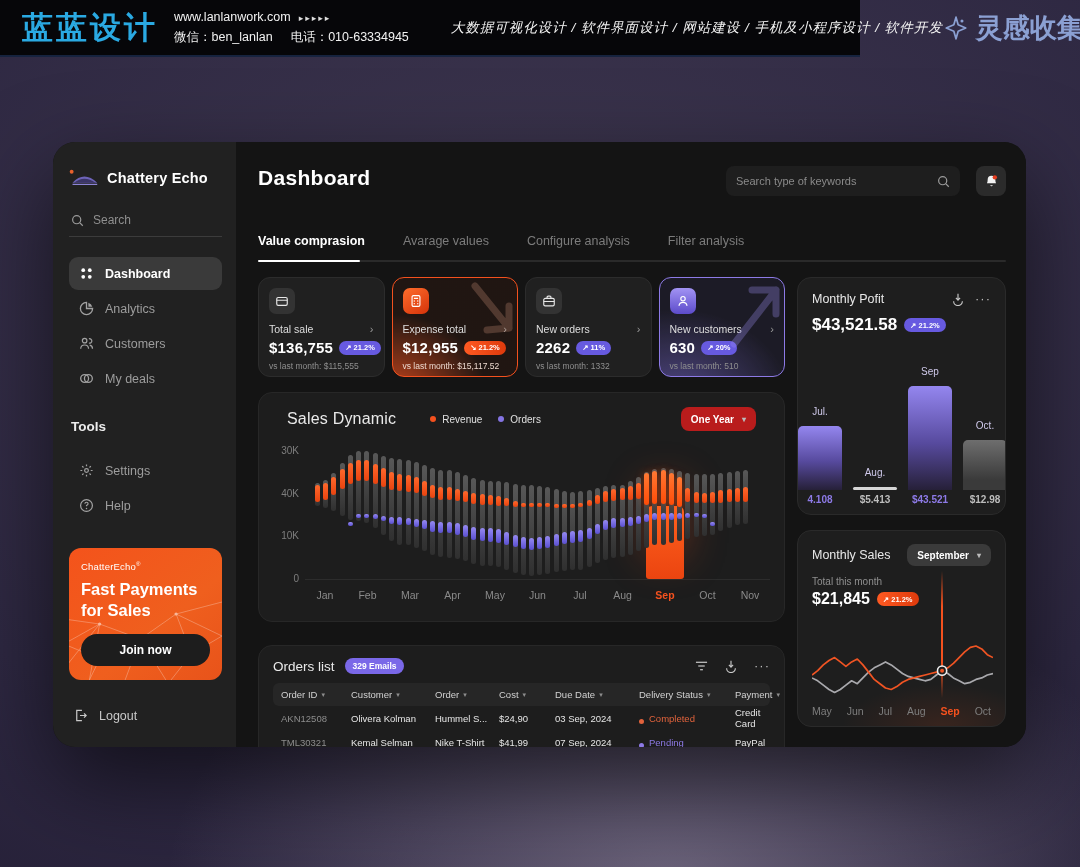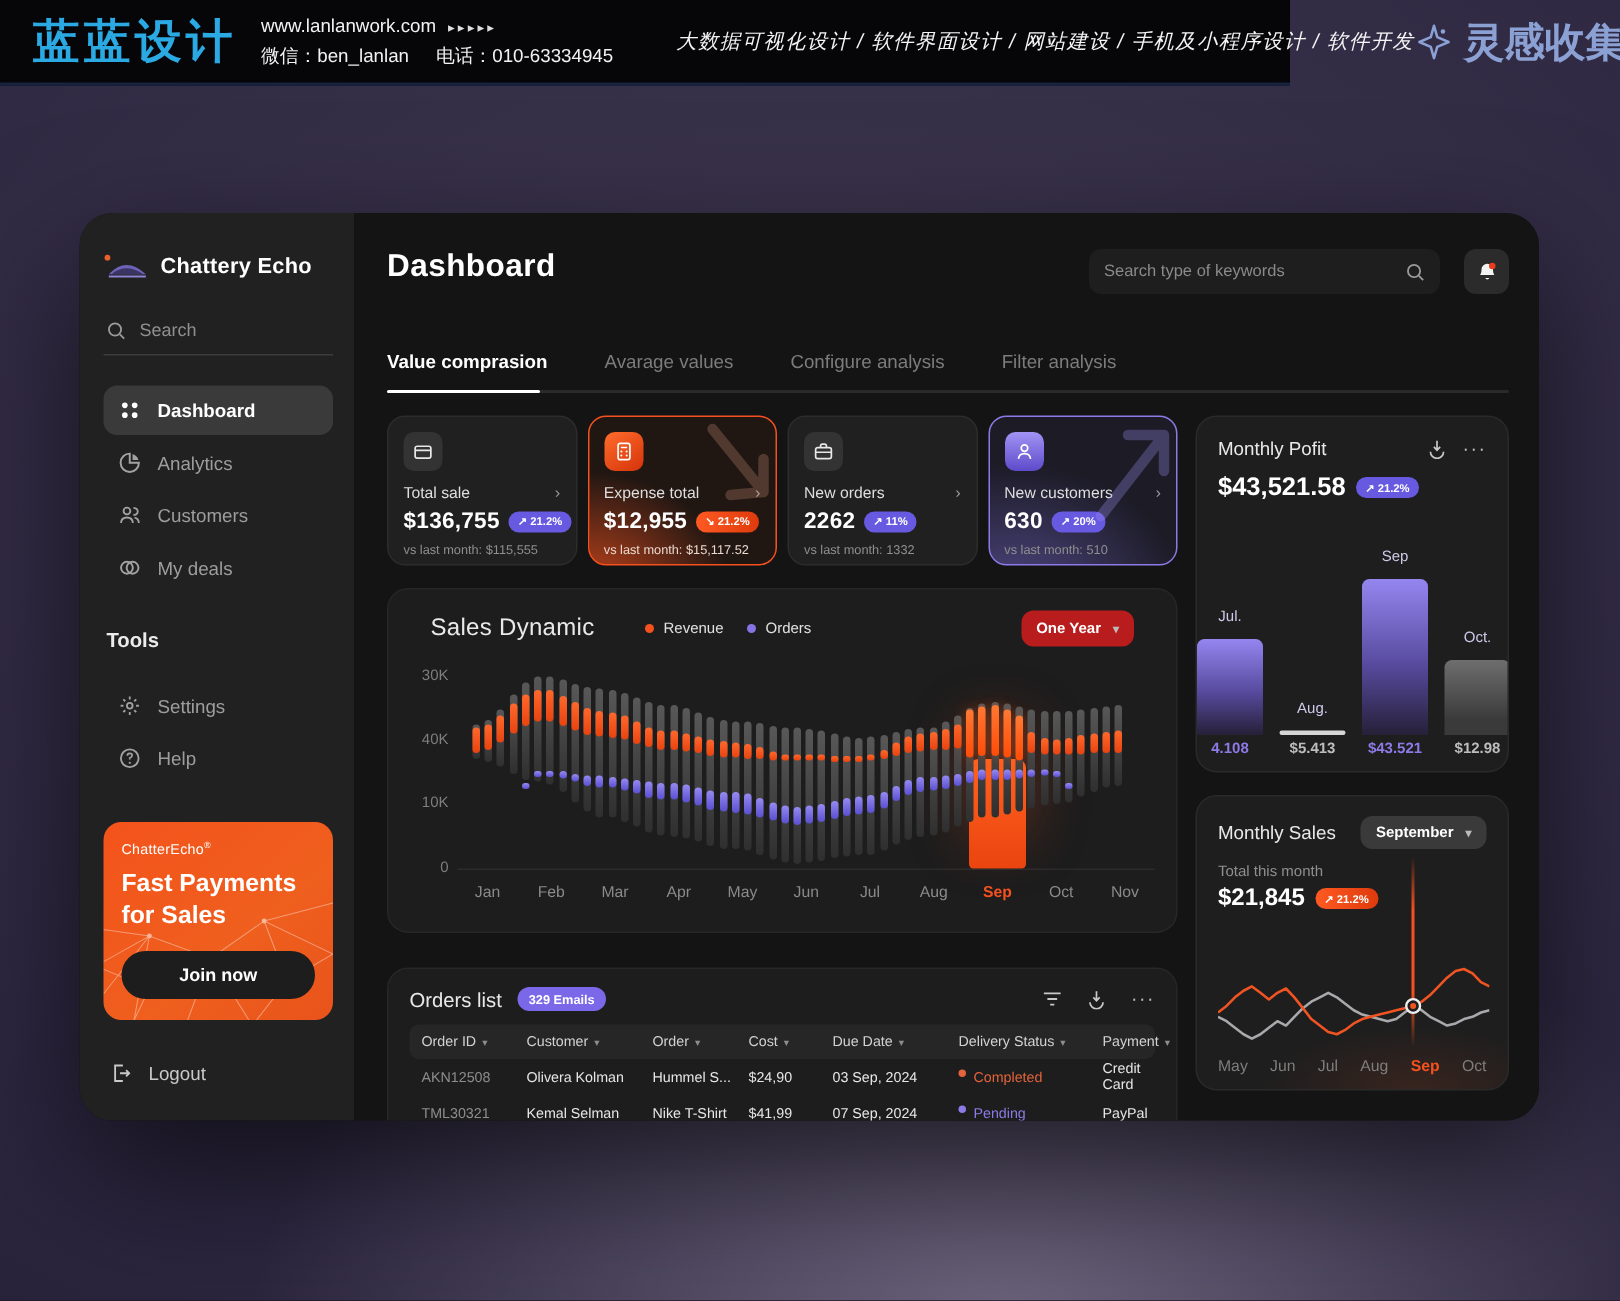--- a/index.html
+++ b/index.html
@@ -140,21 +140,21 @@
   .ocard .hd{display:flex;align-items:center;gap:10px;}
   .ocard .ttl{color:#e9e9e9;font-size:13.5px;}
   .obadge{background:#7a68e8;color:#fff;font-size:8.5px;font-weight:bold;padding:3px 8px;border-radius:9px;}
   .o-icons{margin-left:auto;display:flex;align-items:center;gap:16px;color:#c9c9c9;}
   .ogrid{display:grid;grid-template-columns:70px 84px 64px 56px 84px 96px 1fr;align-items:center;padding:0 8px;}
   .othead{margin-top:9px;height:23px;background:#262626;border-radius:6px;color:#d2d2d2;font-size:9.5px;}
   .oth{display:flex;align-items:center;gap:4px;cursor:pointer;}
   .oth .car{font-size:7px;color:#8d8d8d;}
   .orow{height:24px;font-size:9.5px;color:#e6e6e6;}
   .orow .oid{color:#8d8d8d;}
-  .ostatus{display:flex;align-items:flex-start;gap:5px;font-size:9.5px;}
+  .ostatus{display:flex;align-items:flex-end;gap:5px;font-size:9.5px;}
   .ostatus .dot{width:5px;height:5px;border-radius:50%;}
 </style>
 </head>
 <body>
 
 <div class="stage">
 
   <header class="banner">
     <svg width="42" height="42" viewBox="0 0 56 56">
       <path d="M34 4 L8 28 L34 52 L44 43 L28 28 L44 13 Z" fill="#2aa9e2"></path>

